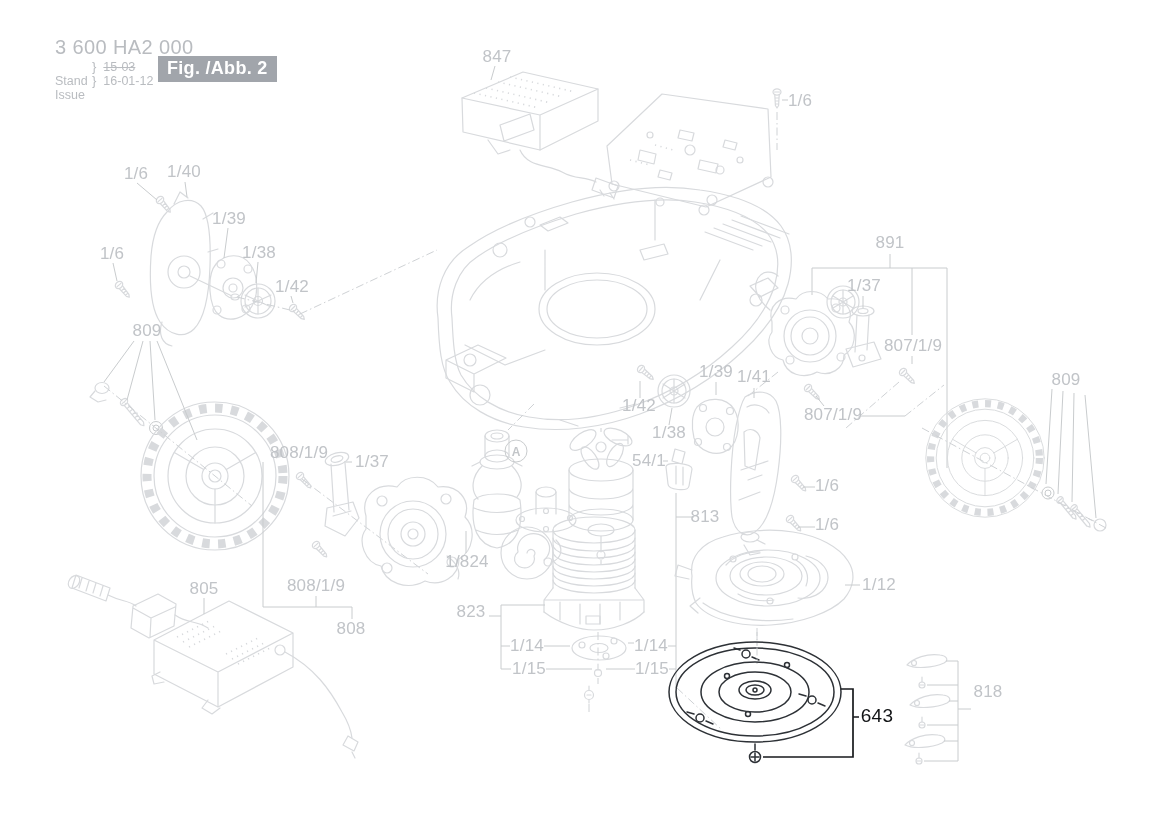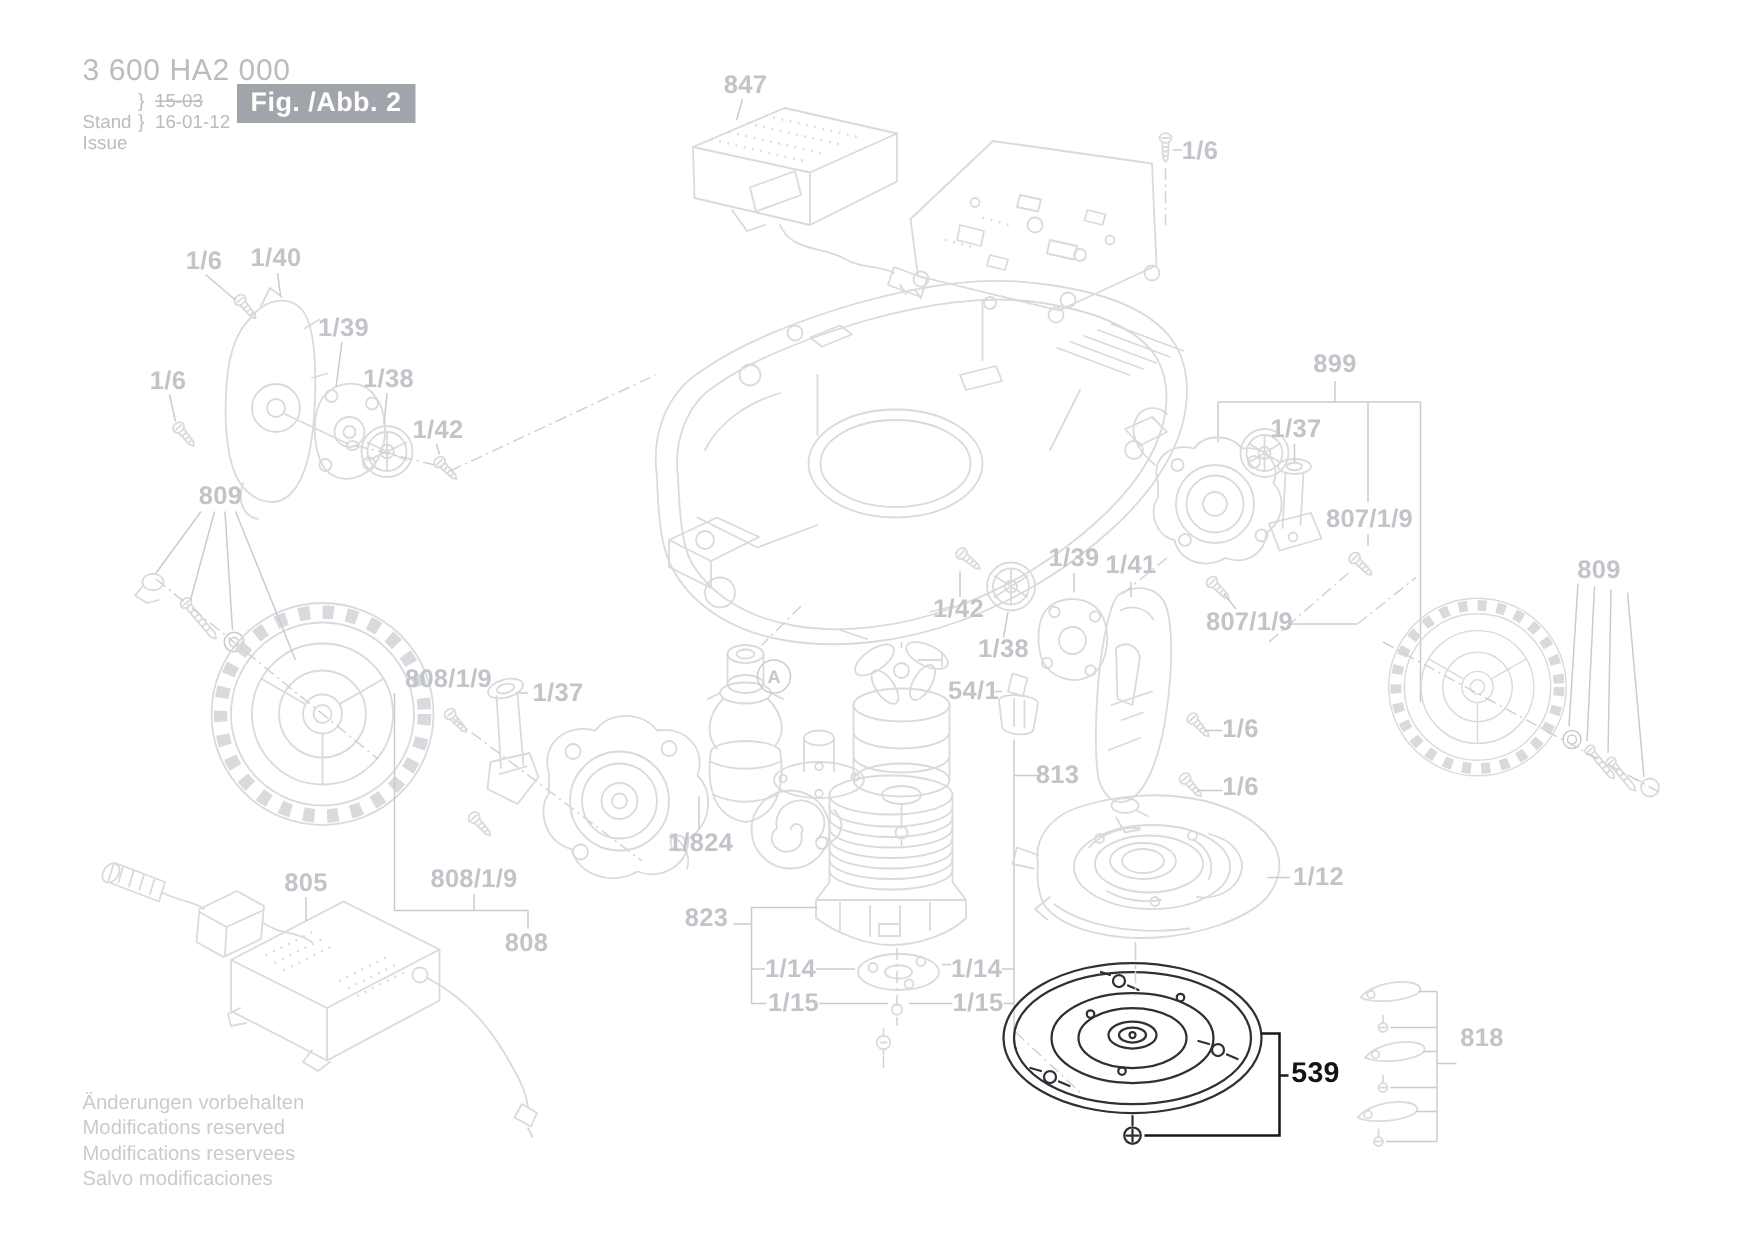--- a/index.html
+++ b/index.html
@@ -13,21 +13,21 @@
   #stage{position:absolute;inset:0;}
   svg{position:absolute;left:0;top:0;}
   .a{stroke:var(--line);fill:none;stroke-width:1.2;stroke-linecap:round;stroke-linejoin:round;}
   .dots{stroke:var(--line);fill:none;stroke-width:1.6;stroke-dasharray:1.2 4.4;}
   .knob{stroke:var(--line);fill:none;stroke-width:9;stroke-dasharray:7.5 8.5;}
   .ld{stroke:var(--leader);fill:none;stroke-width:1;}
   .dd{stroke:var(--dashdot);fill:none;stroke-width:1;stroke-dasharray:8 3 1.5 3;}
   .dk{stroke:var(--dark);fill:none;stroke-width:1.5;stroke-linecap:round;stroke-linejoin:round;}
   .dkl{stroke:var(--darkline);fill:none;stroke-width:1.7;}
   #label-layer{position:absolute;inset:0;pointer-events:none;}
-  .part-label{position:absolute;transform:translate(-50%,-50%);font-weight:700;font-size:17px;
+  .part-label{position:absolute;transform:translate(-50%,-50%);font-weight:400;font-size:17px;
               color:var(--label);white-space:nowrap;letter-spacing:.2px;}
   .part-label.dark{color:#121416;font-size:19px;}
   #header{position:absolute;left:55px;top:36px;color:var(--header);}
   #doc-number{font-size:20px;letter-spacing:.4px;}
   .issue-row{display:flex;align-items:center;font-size:12.5px;height:13px;margin-top:1px;}
   .issue-row:first-of-type{margin-top:6px;}
   .issue-lbl{width:37px;margin-top:29px;}
   .brace{font-size:13px;margin:0 7px 0 0;}
   .struck{text-decoration:line-through;}
   #fig-badge{position:absolute;left:158px;top:56px;background:var(--badge);color:#fff;
@@ -421,29 +421,23 @@
       <div class="part-label" style="left: 651px; top: 646px;">1/14</div>
       <div class="part-label" style="left: 652px; top: 669px;">1/15</div>
       <div class="part-label" style="left: 639px; top: 406px;">1/42</div>
       <div class="part-label" style="left: 669px; top: 433px;">1/38</div>
       <div class="part-label" style="left: 649px; top: 461px;">54/1</div>
       <div class="part-label" style="left: 716px; top: 372px;">1/39</div>
       <div class="part-label" style="left: 754px; top: 377px;">1/41</div>
       <div class="part-label" style="left: 705px; top: 517px;">813</div>
       <div class="part-label" style="left: 827px; top: 486px;">1/6</div>
       <div class="part-label" style="left: 827px; top: 525px;">1/6</div>
-      <div class="part-label" style="left: 890px; top: 243px;">899</div>
+      <div class="part-label" style="left: 890px; top: 243px;">891</div>
       <div class="part-label" style="left: 864px; top: 286px;">1/37</div>
       <div class="part-label" style="left: 913px; top: 346px;">807/1/9</div>
       <div class="part-label" style="left: 833px; top: 415px;">807/1/9</div>
       <div class="part-label" style="left: 1066px; top: 380px;">809</div>
       <div class="part-label" style="left: 879px; top: 585px;">1/12</div>
-      <div class="part-label dark" style="left: 877px; top: 716px;">539</div>
+      <div class="part-label dark" style="left: 877px; top: 716px;">643</div>
       <div class="part-label" style="left: 988px; top: 692px;">818</div>
     </div>
 
-  <div id="footer-lines">
-      <div>Änderungen vorbehalten</div>
-      <div>Modifications reserved</div>
-      <div>Modifications reservees</div>
-      <div>Salvo modificaciones</div>
-    </div>
 </div>
 
 </body></html>

